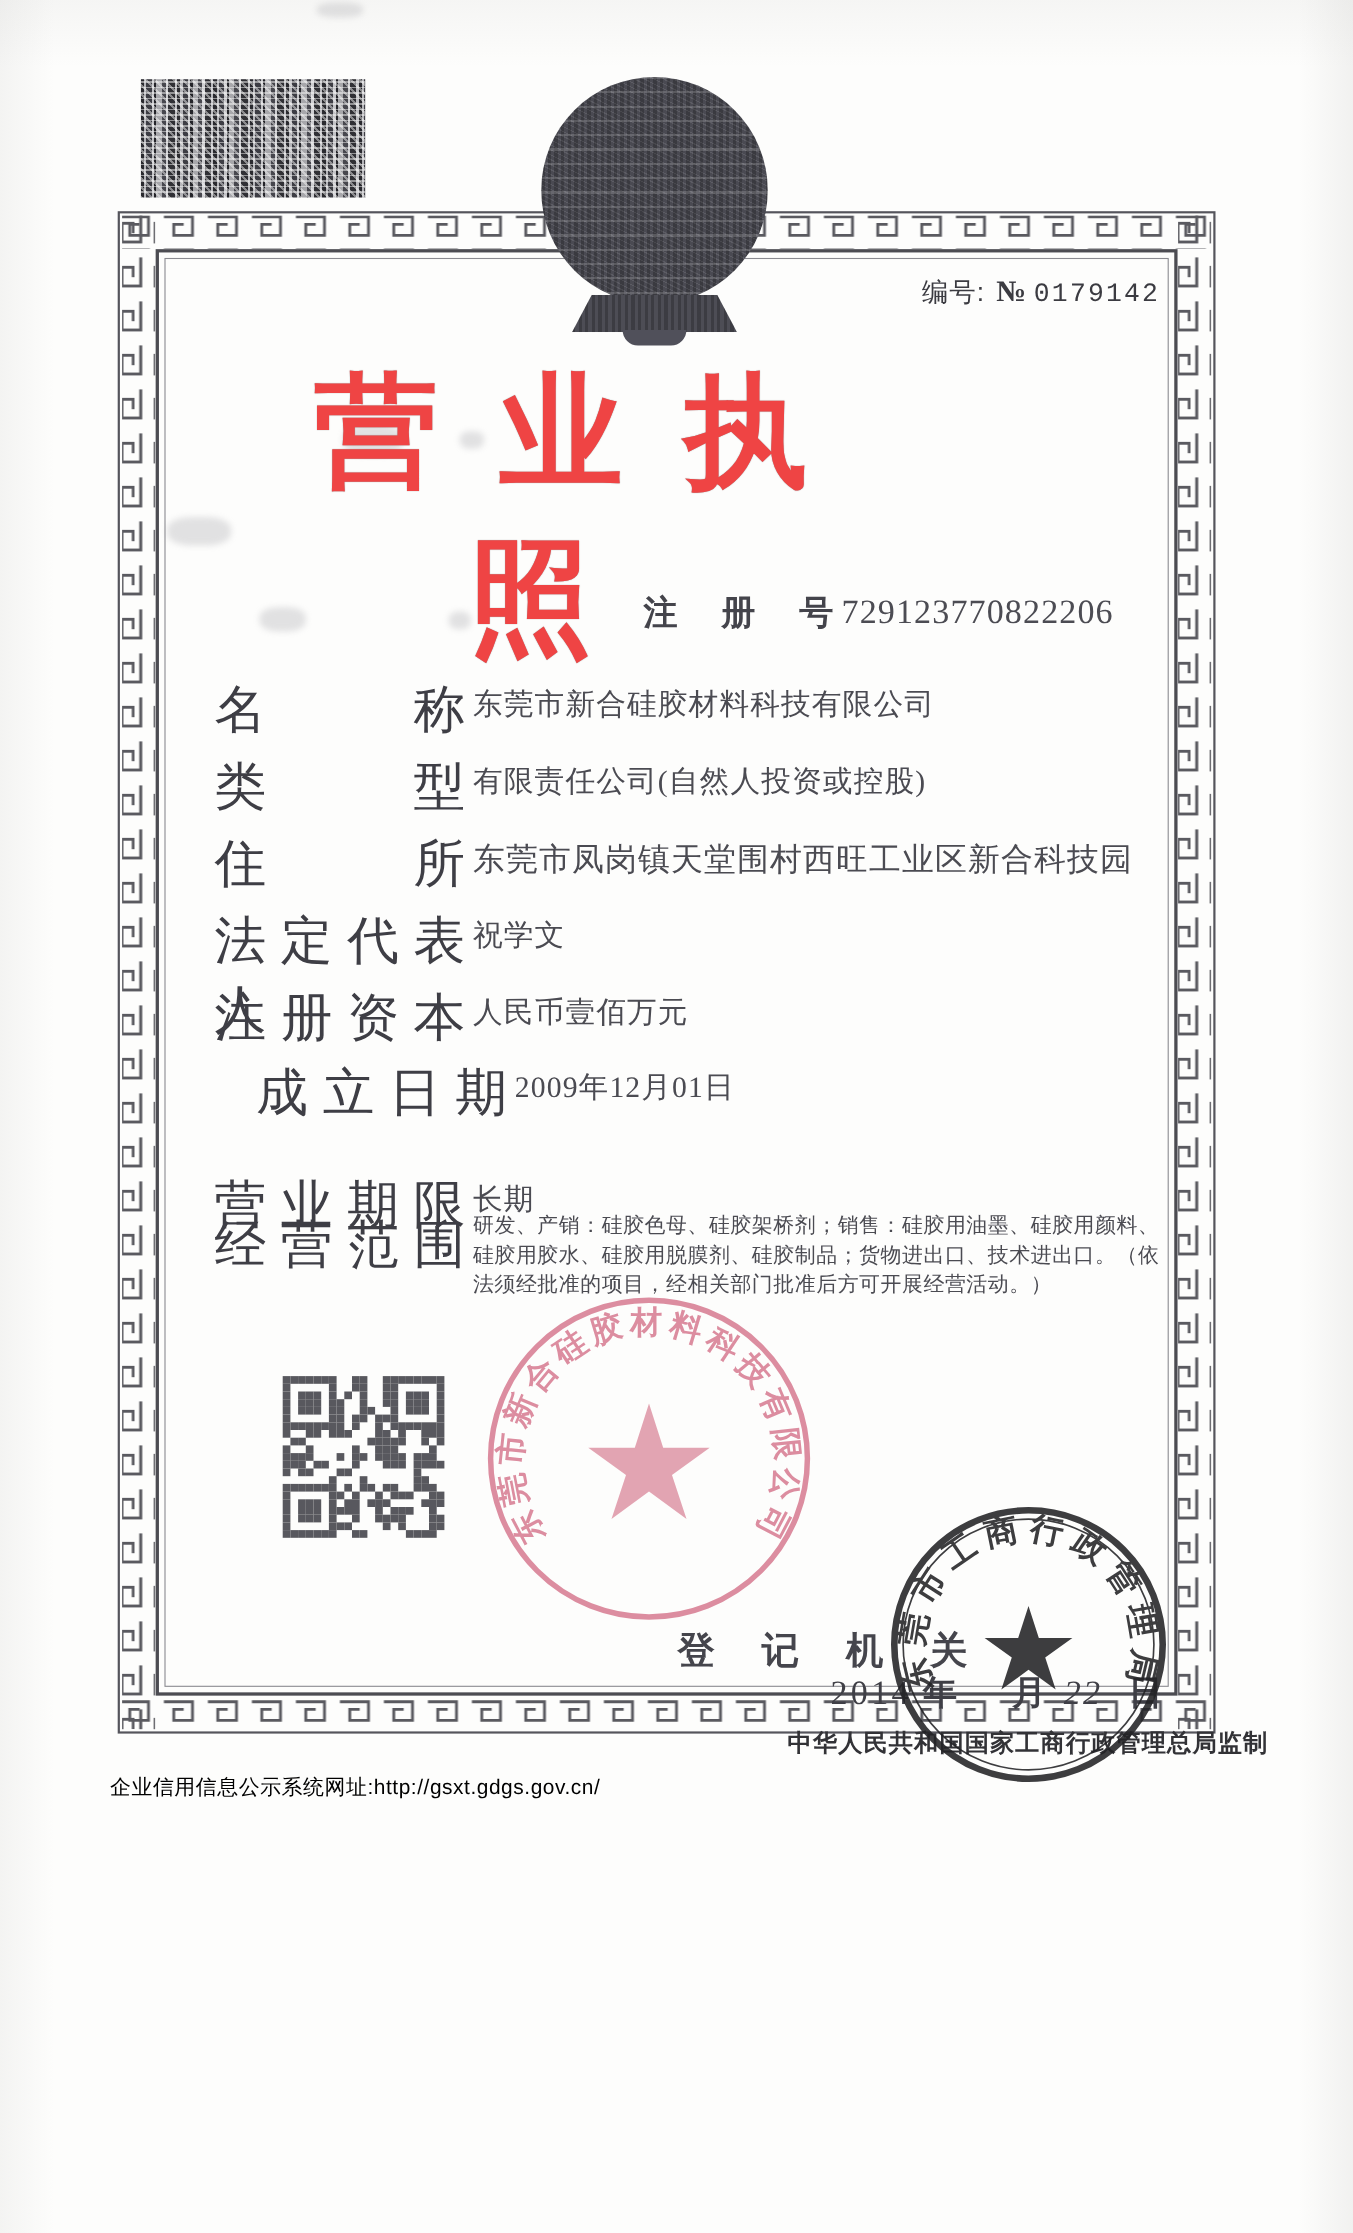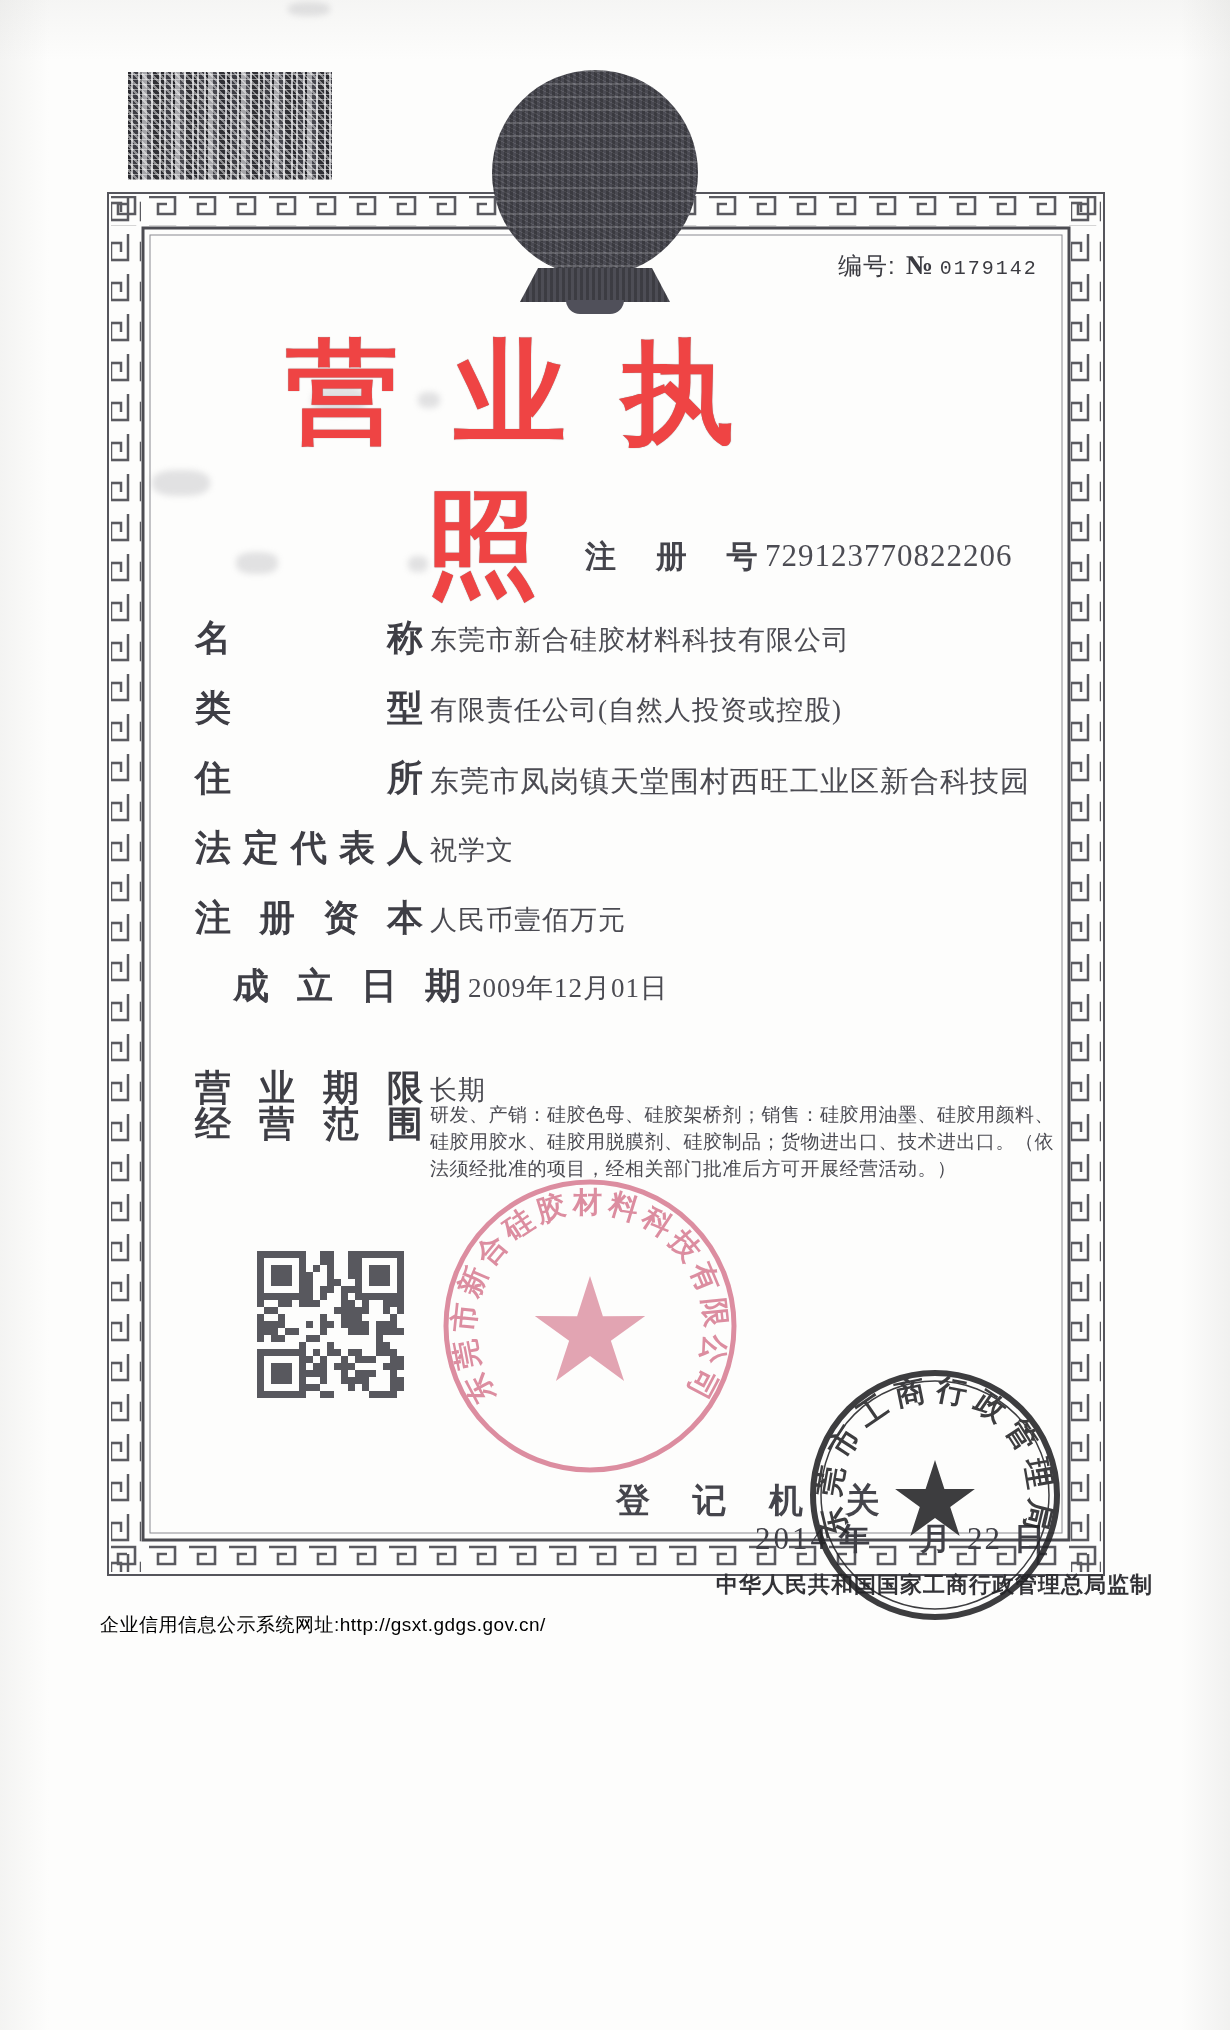--- a/index.html
+++ b/index.html
@@ -31,38 +31,38 @@
     background:repeating-linear-gradient(90deg, rgba(0,0,0,.22) 0 3px, transparent 3px 6px),#4d4d55;}
   .emblem .tongue{position:absolute;left:76px;top:230px;width:58px;height:14px;border-radius:0 0 26px 26px;
     background:#50505a;}
 
   
   .frame{position:absolute;left:105px;top:190px;z-index:2;}
 
   
   .serial{position:absolute;left:838px;top:250px;z-index:5;color:#3b3b41;font-size:24px;letter-spacing:1px;white-space:nowrap;}
   .serial .nosym{font-family:"Liberation Serif","DejaVu Serif",serif;font-weight:bold;font-size:27px;margin:0 6px 0 10px;}
-  .serial .num{font-family:"Liberation Mono","DejaVu Sans Mono",monospace;font-size:20px;letter-spacing:2px;margin-top:48px;}
+  .serial .num{font-family:"Liberation Mono","DejaVu Sans Mono",monospace;font-size:24px;letter-spacing:2px;margin-top:48px;}
 
   
   .title{position:absolute;left:170px;top:318px;width:680px;z-index:5;text-align:center;
     font-size:112px;font-weight:900;color:#ef4444;letter-spacing:56px;text-indent:56px;
     font-family:"Liberation Sans","DejaVu Sans",sans-serif;
     text-shadow:0 0 1px rgba(60,60,65,.6);}
 
   
   .regno{position:absolute;left:0;top:536px;width:1230px;z-index:5;white-space:nowrap;}
   .regno .lab{position:absolute;left:585px;font-size:31px;font-weight:600;color:#44444b;letter-spacing:16px;
     font-family:"Liberation Serif","DejaVu Serif",serif;}
   .regno .val{position:absolute;left:765px;top:2px;font-size:31px;color:#4c4c53;letter-spacing:1px;
     font-family:"Liberation Serif","DejaVu Serif",serif;}
 
   
   .row{position:absolute;left:195px;z-index:5;}
-  .row .lab{display:inline-block;width:228px;font-size:36px;font-weight:700;color:#3e3e45;
+  .row .lab{display:inline-block;width:228px;font-size:47px;font-weight:400;color:#3e3e45;
     text-align:justify;text-align-last:justify;font-family:"Liberation Serif","DejaVu Serif",serif;vertical-align:top;}
   .row .val{position:absolute;left:235px;top:8px;width:660px;font-size:27px;color:#4b4b52;letter-spacing:1px;
     white-space:nowrap;font-family:"Liberation Serif","DejaVu Serif",serif;}
   .row .val.addr{font-size:29px;}
   .row .val.scope{white-space:normal;width:638px;font-size:19px;line-height:1.42;top:2px;letter-spacing:.5px;}
 
   
   .qr{position:absolute;left:257px;top:1251px;z-index:5;display:grid;grid-template-columns:repeat(21,7px);grid-auto-rows:7px;opacity:.85;}
   .qd{background:#3c3c43;}
 
@@ -72,21 +72,21 @@
   .seal-registry{left:804px;top:1364px;}
 
   
   .registry-label{position:absolute;left:616px;top:1478px;z-index:5;font-size:34px;font-weight:600;color:#45454c;
     letter-spacing:17px;font-family:"Liberation Serif","DejaVu Serif",serif;white-space:nowrap;}
   .dateline{position:absolute;left:755px;top:1518px;z-index:5;font-size:31px;color:#3f3f46;white-space:nowrap;
     font-family:"Liberation Serif","DejaVu Serif",serif;}
   .dateline .year{letter-spacing:3px;margin-right:10px;}
   .dateline .u-year{margin-right:50px;font-weight:600;}
   .dateline .u-month{margin-right:16px;font-weight:600;}
-  .dateline .day{margin-right:12px;letter-spacing:2px;}
+  .dateline .day{margin-right:24px;letter-spacing:2px;font-style:italic;}
   .dateline .u-day{font-weight:600;}
 
   
   .footer-left{position:absolute;left:100px;top:1612px;z-index:5;font-size:19px;color:#000000;letter-spacing:.5px;
     font-family:"Liberation Sans","DejaVu Sans",sans-serif;}
   .footer-right{position:absolute;left:716px;top:1570px;z-index:5;font-size:22px;color:#323236;letter-spacing:1px;
     font-weight:600;font-family:Liberation Sans, sans-serif;}
 </style>
 </head>
 <body>

